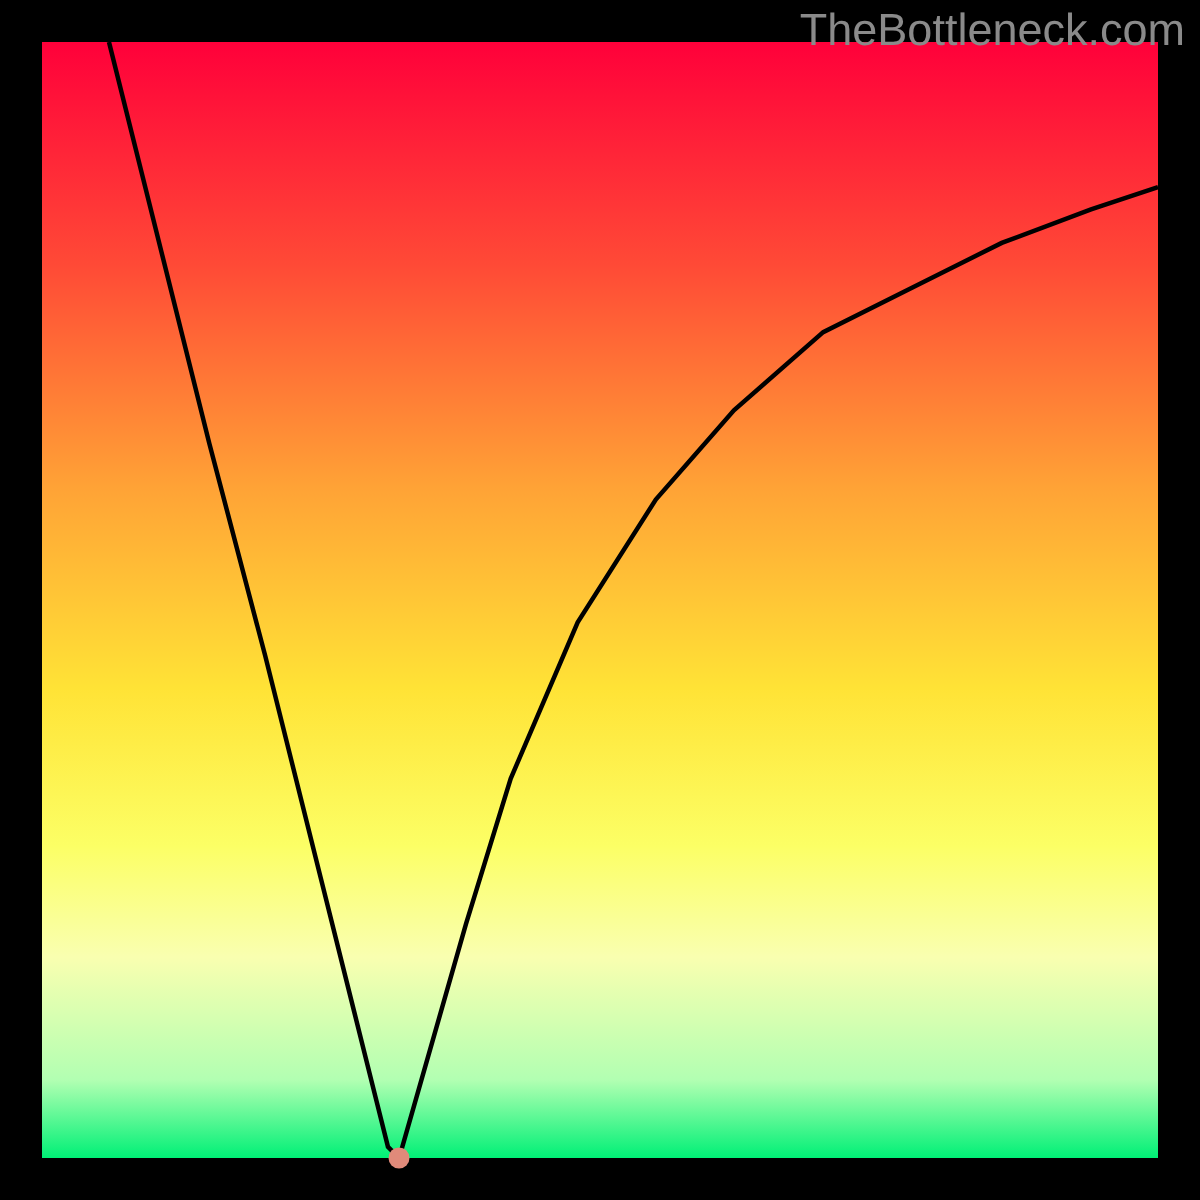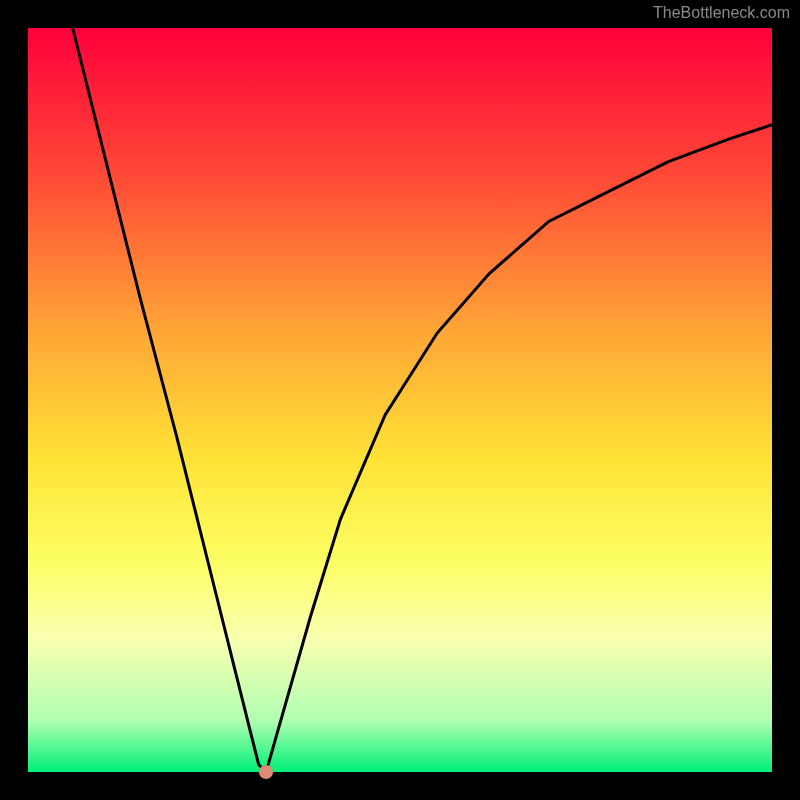--- a/index.html
+++ b/index.html
@@ -9,21 +9,21 @@
     height: 800px;
     background: #000000;
     position: relative;
     font-family: Arial, Helvetica, sans-serif;
   }
   .watermark {
     position: absolute;
     top: 4px;
     right: 10px;
     color: #8a8a8a;
-    font-size: 16px;
+    font-size: 30px;
     font-weight: 500;
     z-index: 10;
   }
   .plot-area {
     position: absolute;
     left: 28px;
     top: 28px;
     width: 744px;
     height: 744px;
     background: linear-gradient(to bottom,

